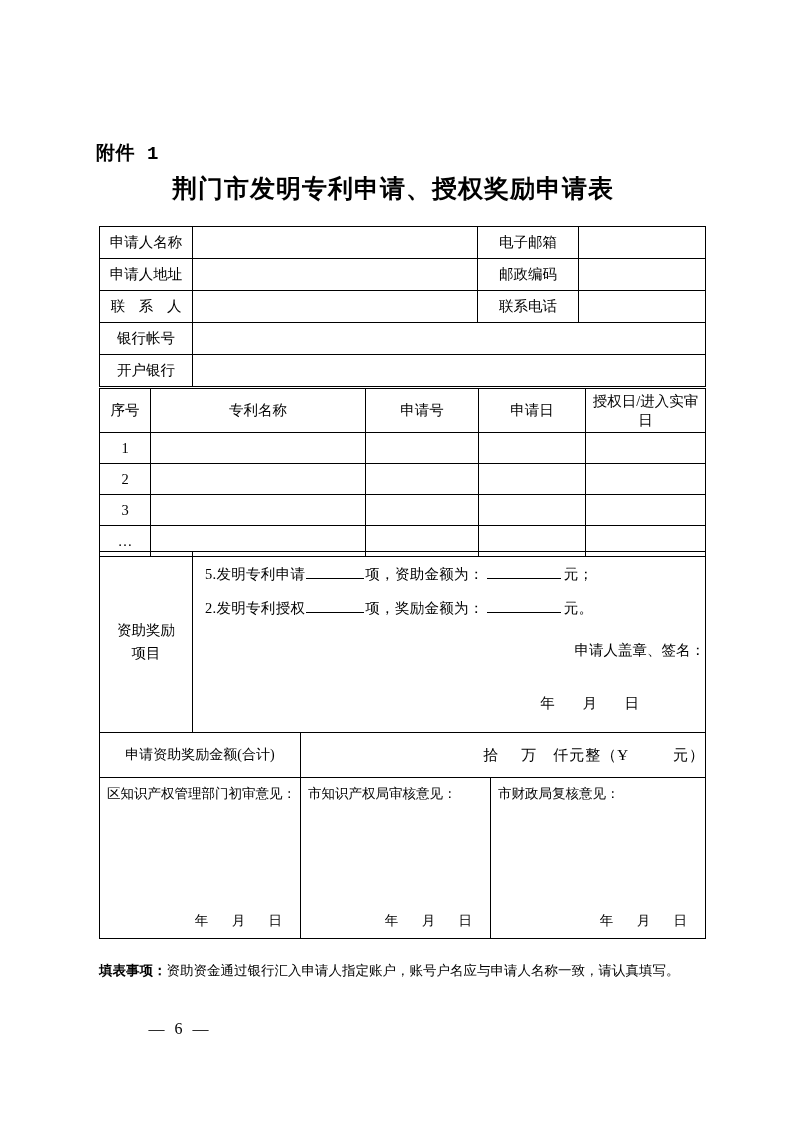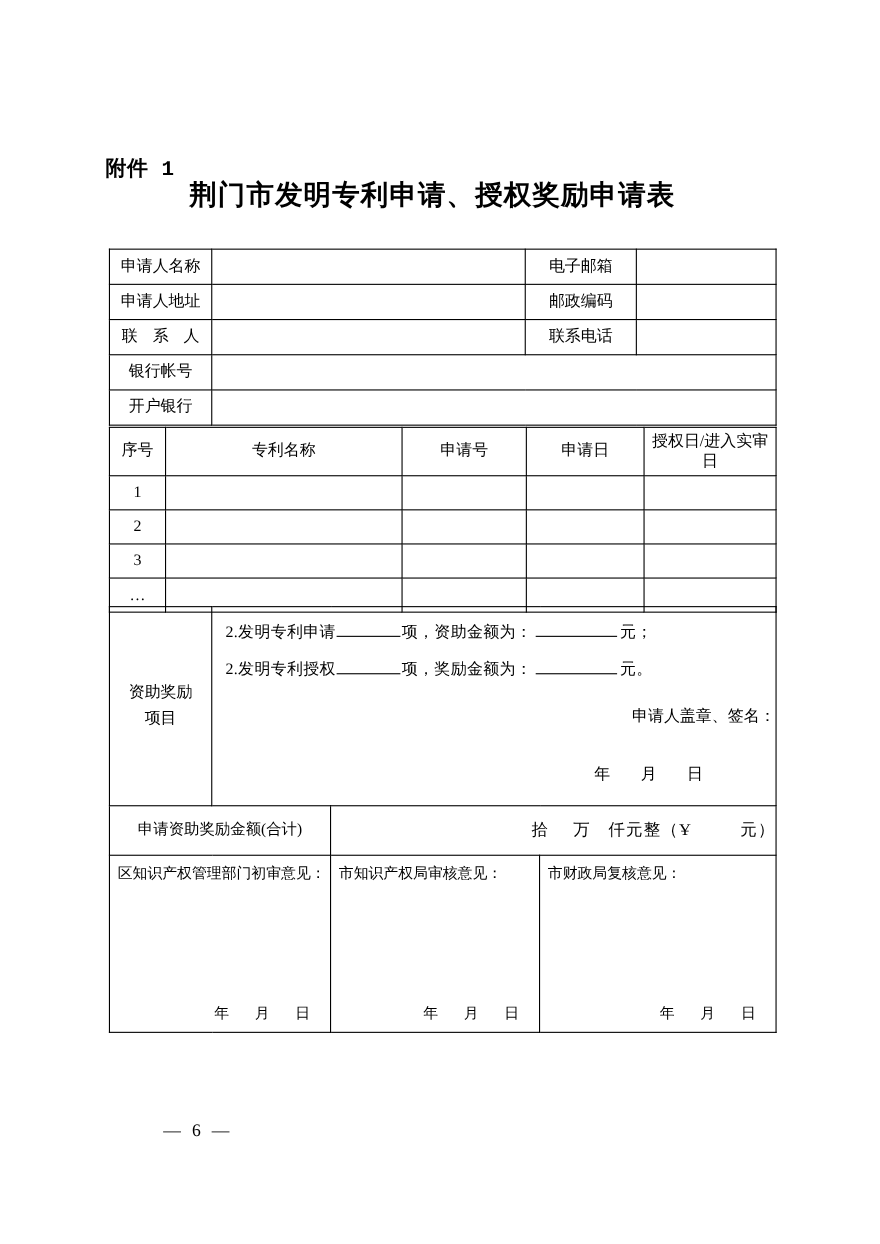--- a/index.html
+++ b/index.html
@@ -33,21 +33,21 @@
     font-size: 19px;
     font-weight: 600;
     letter-spacing: 0.5px;
     white-space: nowrap;
   }
 
   
   .doc-title {
     position: absolute;
     left: 0;
-    top: 160px;
+    top: 172px;
     width: 786px;
     text-align: center;
     font-family: "DejaVu Sans", "Liberation Sans", sans-serif;
     font-size: 25px;
     font-weight: 700;
     letter-spacing: 1px;
     white-space: nowrap;
   }
 
   
@@ -346,21 +346,21 @@
     <tbody>
 
       <tr>
         <td class="subsidy-label">
           <span>资助奖励</span><br>
           <span>项目</span>
         </td>
         <td class="subsidy-body" colspan="3">
           <div class="subsidy-inner">
             <div class="sline">
-              <span>2.发明专利申请</span><span class="ul-short"></span><span>项，资助金额为：</span><span class="ul-long"></span><span>元；</span>
+              <span>5.发明专利申请</span><span class="ul-short"></span><span>项，资助金额为：</span><span class="ul-long"></span><span>元；</span>
             </div>
             <div class="sline">
               <span>2.发明专利授权</span><span class="ul-short"></span><span>项，奖励金额为：</span><span class="ul-long"></span><span>元。</span>
             </div>
             <div class="sign-line">申请人盖章、签名：</div>
             <div class="date-line">年    月    日</div>
           </div>
         </td>
       </tr>
 
@@ -388,16 +388,19 @@
           <div class="opinion-inner">
             <div class="opinion-title">市财政局复核意见：</div>
             <div class="opinion-date">年 月 日</div>
           </div>
         </td>
       </tr>
 
     </tbody>
   </table>
 
+  <div class="footnote">
+    <span class="fn-key">填表事项：</span><span>资助资金通过银行汇入申请人指定账户，账号户名应与申请人名称一致，请认真填写。</span>
+  </div>
 
   <div class="page-number">— 6 —</div>
 
 </div>
 
 </body></html>

